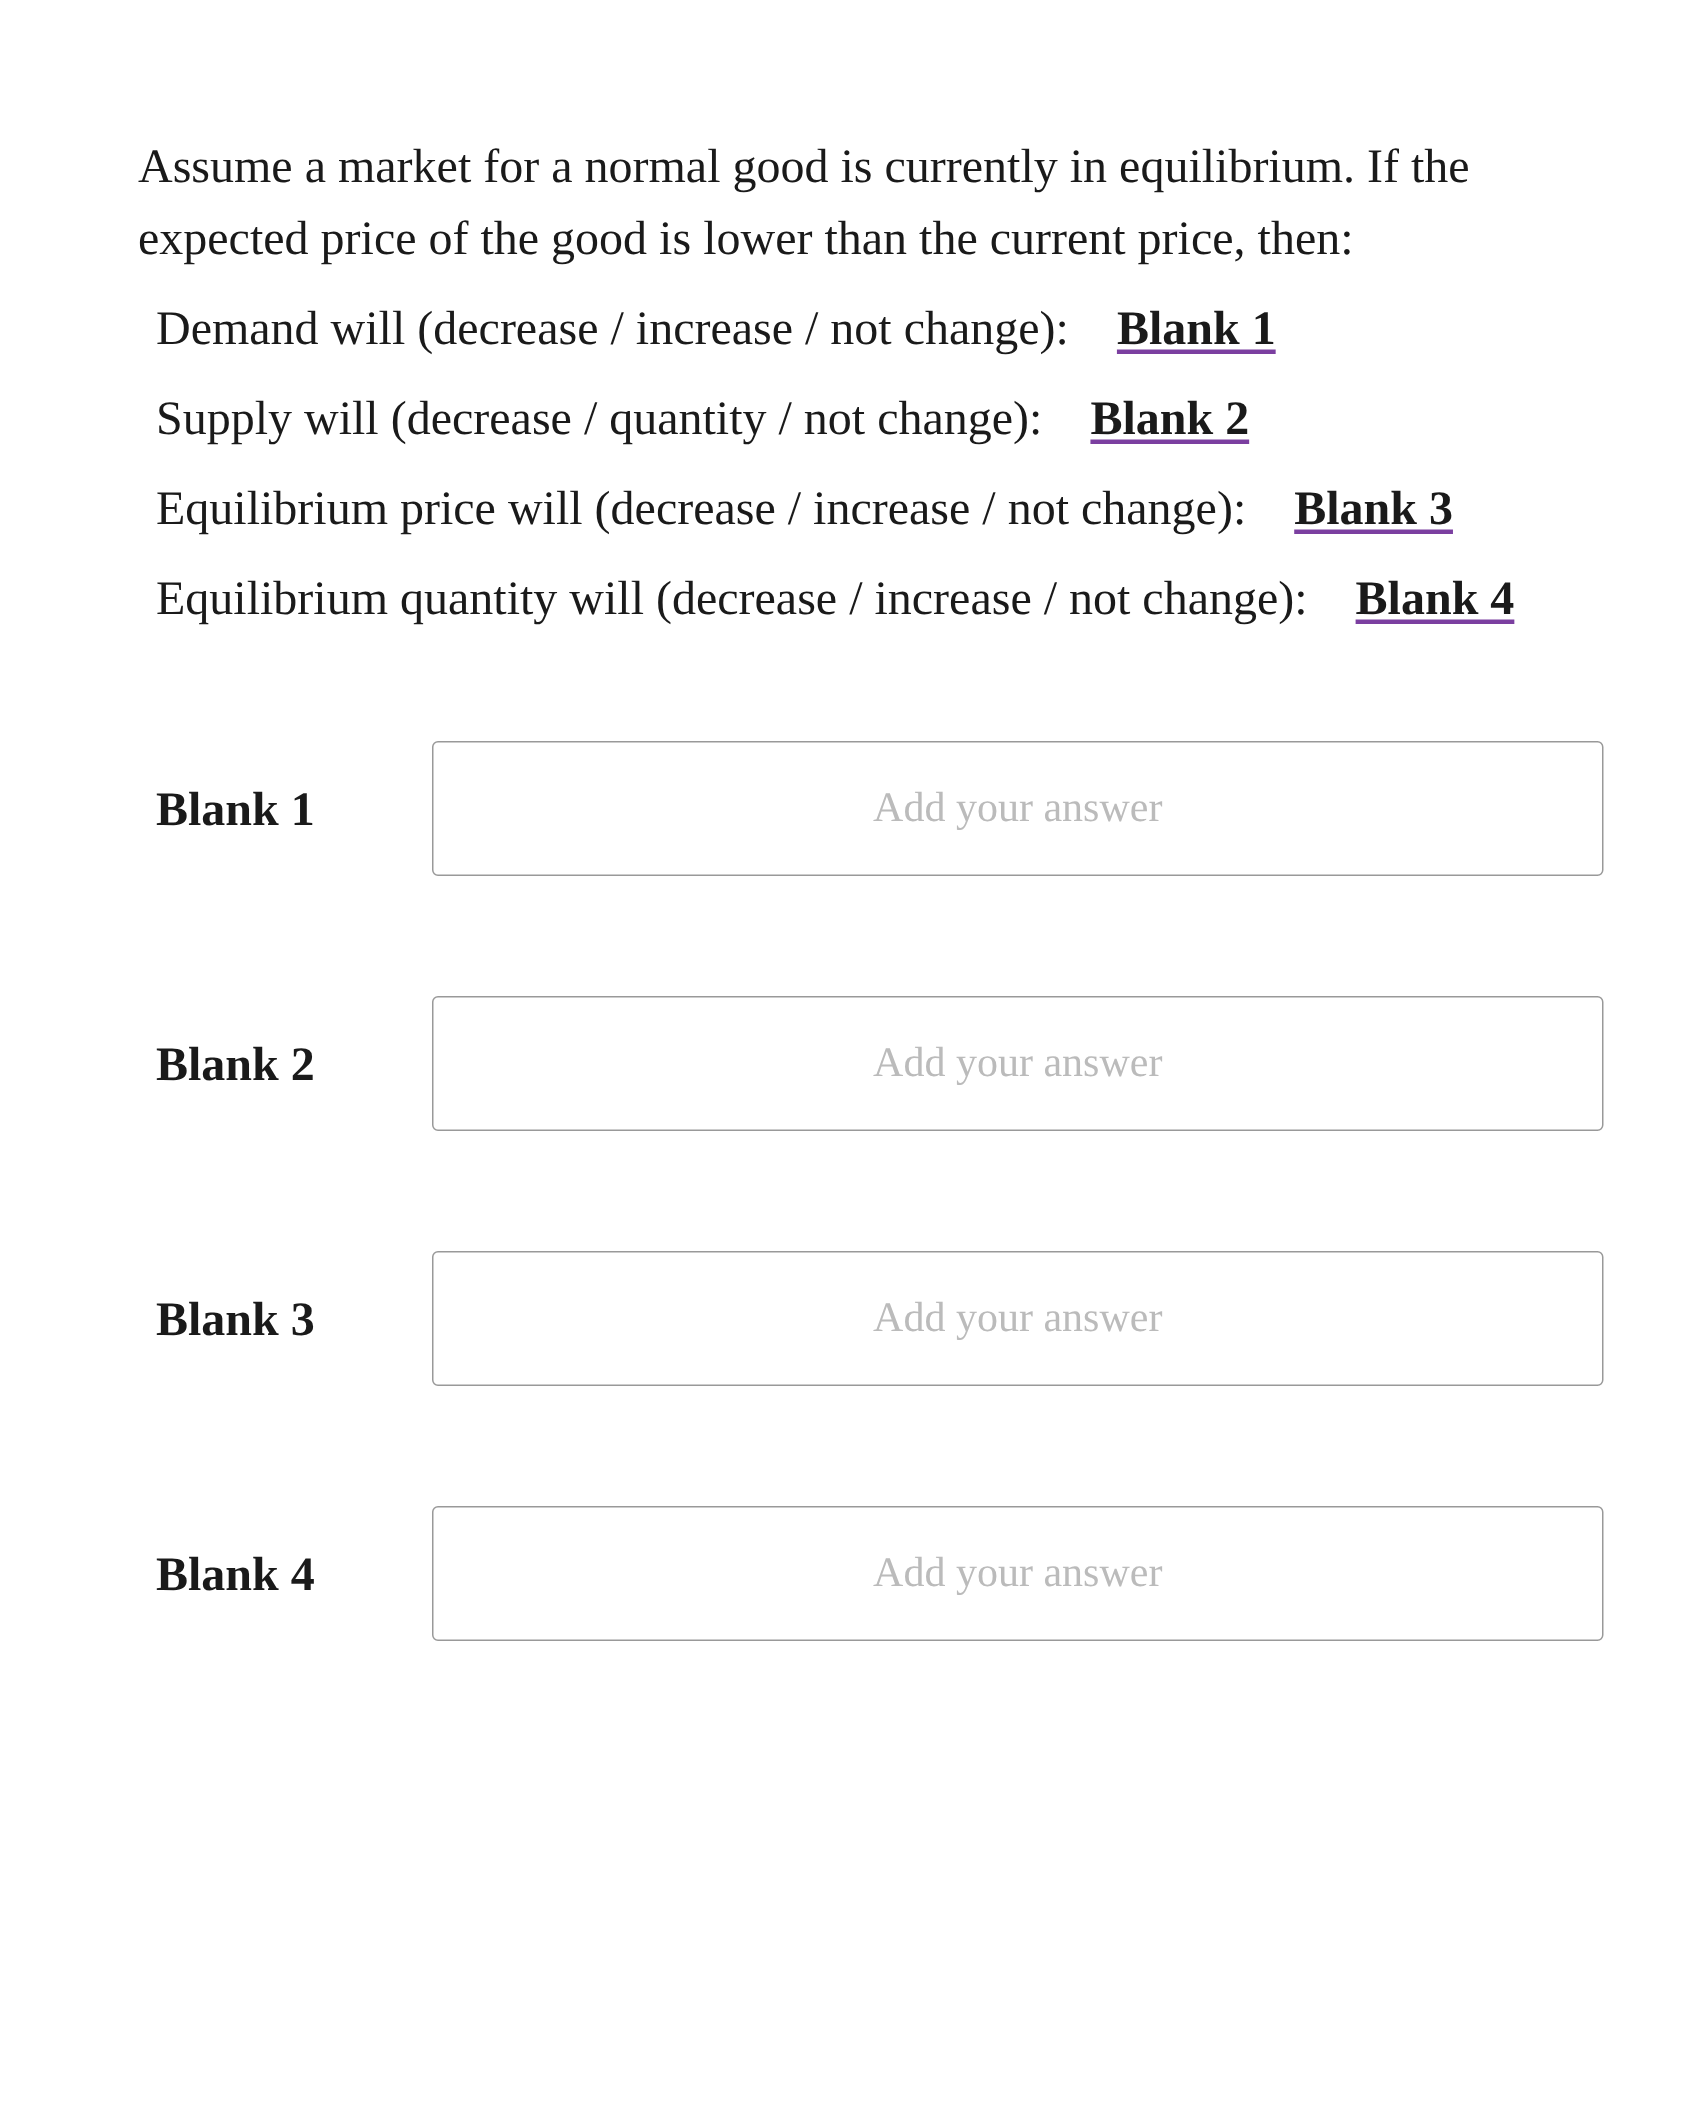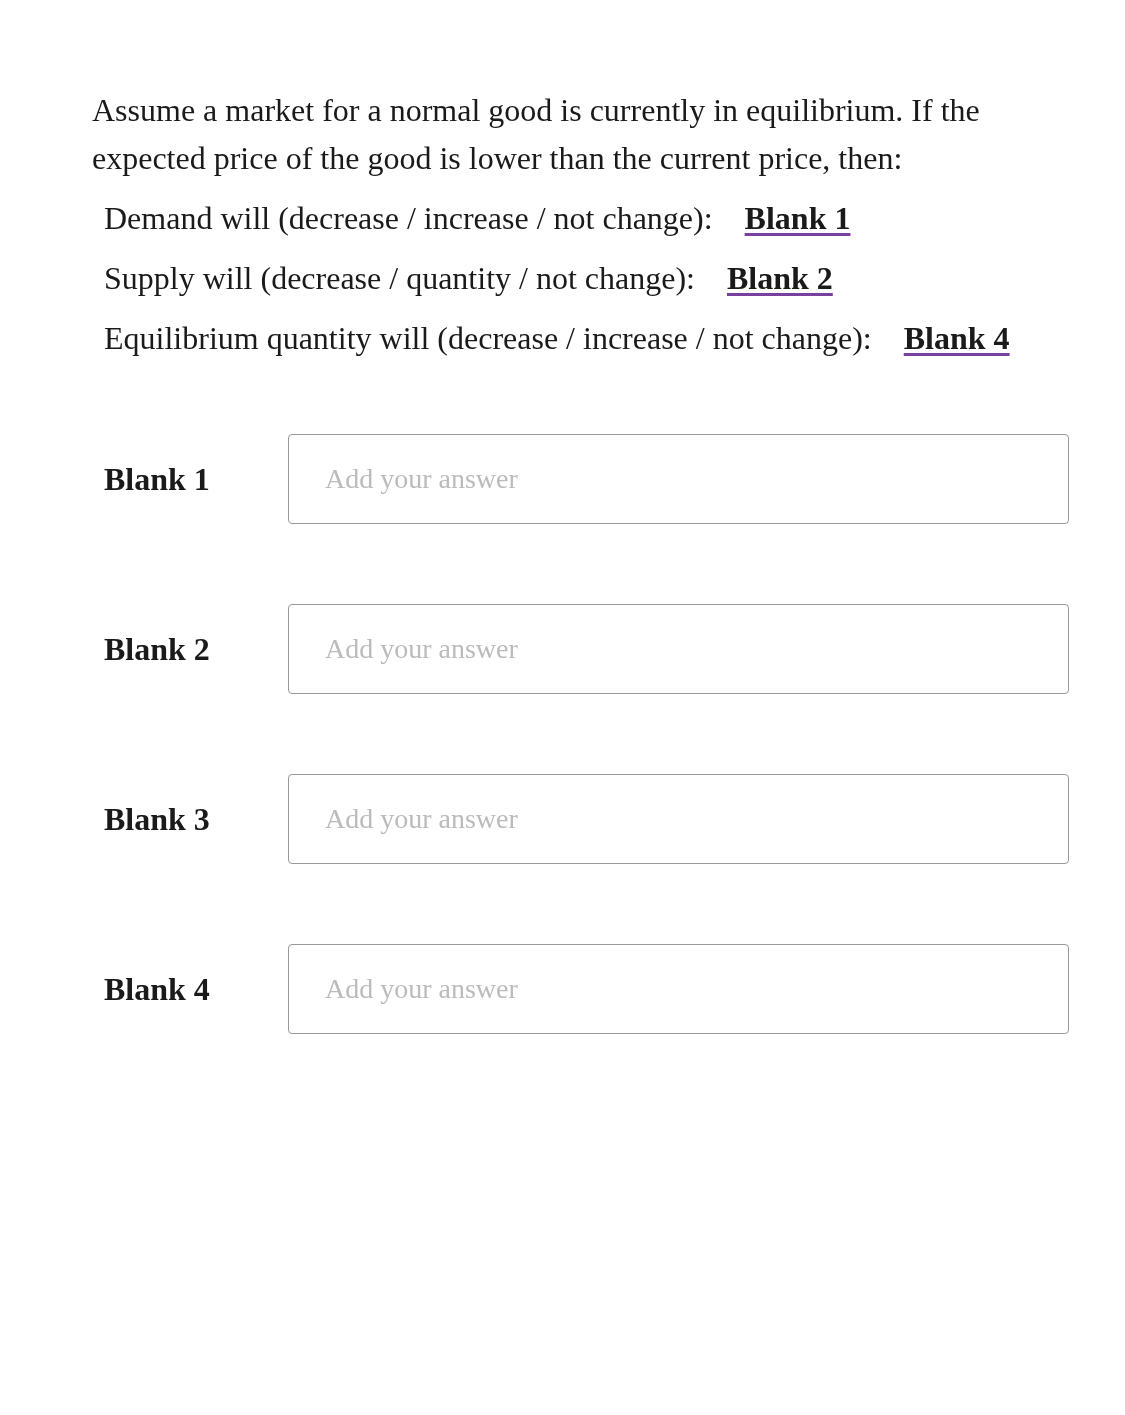--- a/index.html
+++ b/index.html
@@ -57,20 +57,21 @@
       flex: 1;
       height: 90px;
       border: 1.5px solid #999999;
       border-radius: 4px;
       padding: 0 36px;
       font-size: 28px;
       color: #aaaaaa;
       font-family: Georgia, 'Times New Roman', serif;
       background: #ffffff;
       outline: none;
+      text-align: center;
     }
 
     .blank-input::placeholder {
       color: #bbbbbb;
     }
   </style>
 </head>
 <body>
 
 <div>
@@ -78,20 +79,23 @@
 
   <p class="question-text">
     <span>Demand will (decrease / increase / not change):</span>
     <span class="blank-ref">Blank 1</span>
   </p>
 
   <p class="question-text">
     <span>Supply will (decrease / quantity / not change):</span> <span class="blank-ref">Blank 2</span>
   </p>
 
+  <p class="question-text">
+    <span>Equilibrium price will (decrease / increase / not change):</span> <span class="blank-ref">Blank 3</span>
+  </p>
 
   <p class="question-text">
     <span>Equilibrium quantity will (decrease / increase / not change):</span> <span class="blank-ref">Blank 4</span>
   </p>
 </div>
 
 <div class="blanks-section">
   <div class="blank-row">
     <span class="blank-label">Blank 1</span>
     <input class="blank-input" type="text" placeholder="Add your answer" style="">

